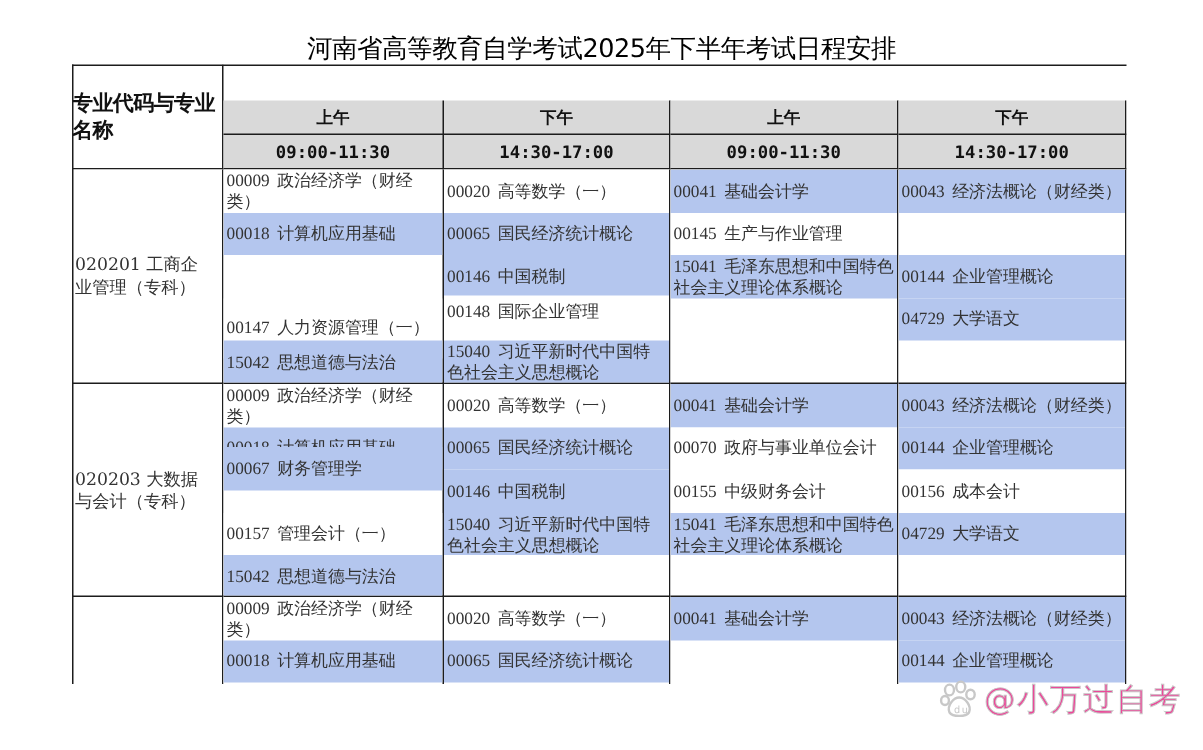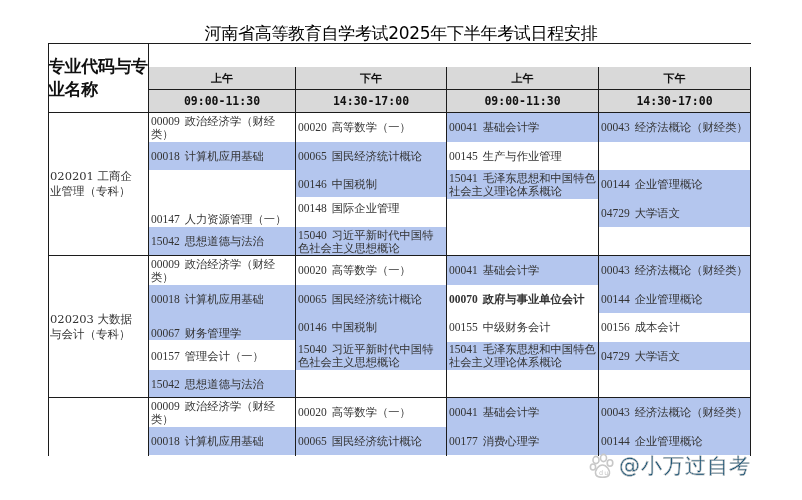--- a/index.html
+++ b/index.html
@@ -46,21 +46,21 @@
       align-items: center;
       justify-content: center;
       font-family: "DejaVu Sans Mono", "Liberation Mono", monospace;
       font-weight: bold;
       font-size: 11.5px;
       color: #111;
     }
     .hcell.corner {
       background: #ffffff;
       font-family: "DejaVu Sans", "Liberation Sans", sans-serif;
-      font-size: 17px;
+      font-size: 14px;
       letter-spacing: -0.4px;
     }
     .hcell.cn {
       font-family: "DejaVu Sans", "Liberation Sans", sans-serif;
       font-size: 11px;
     }
     .major {
       position: absolute;
       box-sizing: border-box;
       background: #ffffff;
@@ -107,26 +107,26 @@
       top: 43px;
       width: 703px;
       height: 413px;
       box-sizing: border-box;
       border-left: 1.5px solid #1c1c1c;
       border-top: 1.5px solid #1c1c1c;
       pointer-events: none;
     }
     .watermark {
       position: absolute;
-      left: 589px;
+      left: 626px;
       top: 452px;
       height: 28px;
       display: flex;
       align-items: center;
-      color: #0c4a6e;
+      color: #ec4899;
       font-family: "DejaVu Sans", "Liberation Sans", sans-serif;
       font-size: 21px;
       letter-spacing: 1px;
       -webkit-text-stroke: 0.6px #c8c8c8;
     }
     .paw {
       width: 26px;
       height: 26px;
       margin-right: 4px;
     }
@@ -207,21 +207,21 @@
         </div>
       </div>
       <div class="major" style="left: 0px; top: 213px; width: 101px; height: 142px;">020203 大数据与会计（专科）</div>
       <div class="col" style="left: 101px; top: 213px; width: 147px; height: 142px;">
         <div class="item white" style="top: 0px; height: 29px;">
           <span class="txt"><span class="code">00009</span><span>政治经济学（财经类）</span></span>
         </div>
         <div class="item blue" style="top: 29px; height: 28px;">
           <span class="txt"><span class="code">00018</span><span>计算机应用基础</span></span>
         </div>
-        <div class="item blue" style="top: 55px; height: 29px; align-items: flex-end;">
+        <div class="item blue" style="top: 42px; height: 29px;">
           <span class="txt"><span class="code">00067</span><span>财务管理学</span></span>
         </div>
         <div class="item white" style="top: 86px; height: 28px;">
           <span class="txt"><span class="code">00157</span><span>管理会计（一）</span></span>
         </div>
         <div class="item blue" style="top: 114px; height: 29px;">
           <span class="txt"><span class="code">15042</span><span>思想道德与法治</span></span>
         </div>
       </div>
       <div class="col" style="left: 248px; top: 213px; width: 151px; height: 142px;">
@@ -235,21 +235,21 @@
           <span class="txt"><span class="code">00146</span><span>中国税制</span></span>
         </div>
         <div class="item blue" style="top: 86px; height: 28px;">
           <span class="txt"><span class="code">15040</span><span>习近平新时代中国特色社会主义思想概论</span></span>
         </div>
       </div>
       <div class="col" style="left: 399px; top: 213px; width: 152px; height: 142px;">
         <div class="item blue" style="top: 0px; height: 29px;">
           <span class="txt"><span class="code">00041</span><span>基础会计学</span></span>
         </div>
-        <div class="item white" style="top: 29px; height: 28px; font-weight: bold;">
+        <div class="item white" style="top: 29px; height: 28px;">
           <span class="txt"><span class="code">00070</span><span>政府与事业单位会计</span></span>
         </div>
         <div class="item white" style="top: 57px; height: 29px;">
           <span class="txt"><span class="code">00155</span><span>中级财务会计</span></span>
         </div>
         <div class="item blue" style="top: 86px; height: 28px;">
           <span class="txt"><span class="code">15041</span><span>毛泽东思想和中国特色社会主义理论体系概论</span></span>
         </div>
       </div>
       <div class="col" style="left: 551px; top: 213px; width: 152px; height: 142px;">
@@ -279,23 +279,20 @@
         <div class="item white" style="top: 0px; height: 29px;">
           <span class="txt"><span class="code">00020</span><span>高等数学（一）</span></span>
         </div>
         <div class="item blue" style="top: 29px; height: 28px;">
           <span class="txt"><span class="code">00065</span><span>国民经济统计概论</span></span>
         </div>
       </div>
       <div class="col" style="left: 399px; top: 355px; width: 152px; height: 142px;">
         <div class="item blue" style="top: 0px; height: 29px;">
           <span class="txt"><span class="code">00041</span><span>基础会计学</span></span>
-        </div>
-        <div class="item blue" style="top: 29px; height: 28px;">
-          <span class="txt"><span class="code">00177</span><span>消费心理学</span></span>
         </div>
       </div>
       <div class="col" style="left: 551px; top: 355px; width: 152px; height: 142px;">
         <div class="item blue" style="top: 0px; height: 29px;">
           <span class="txt"><span class="code">00043</span><span>经济法概论（财经类）</span></span>
         </div>
         <div class="item blue" style="top: 29px; height: 28px;">
           <span class="txt"><span class="code">00144</span><span>企业管理概论</span></span>
         </div>
       </div>

